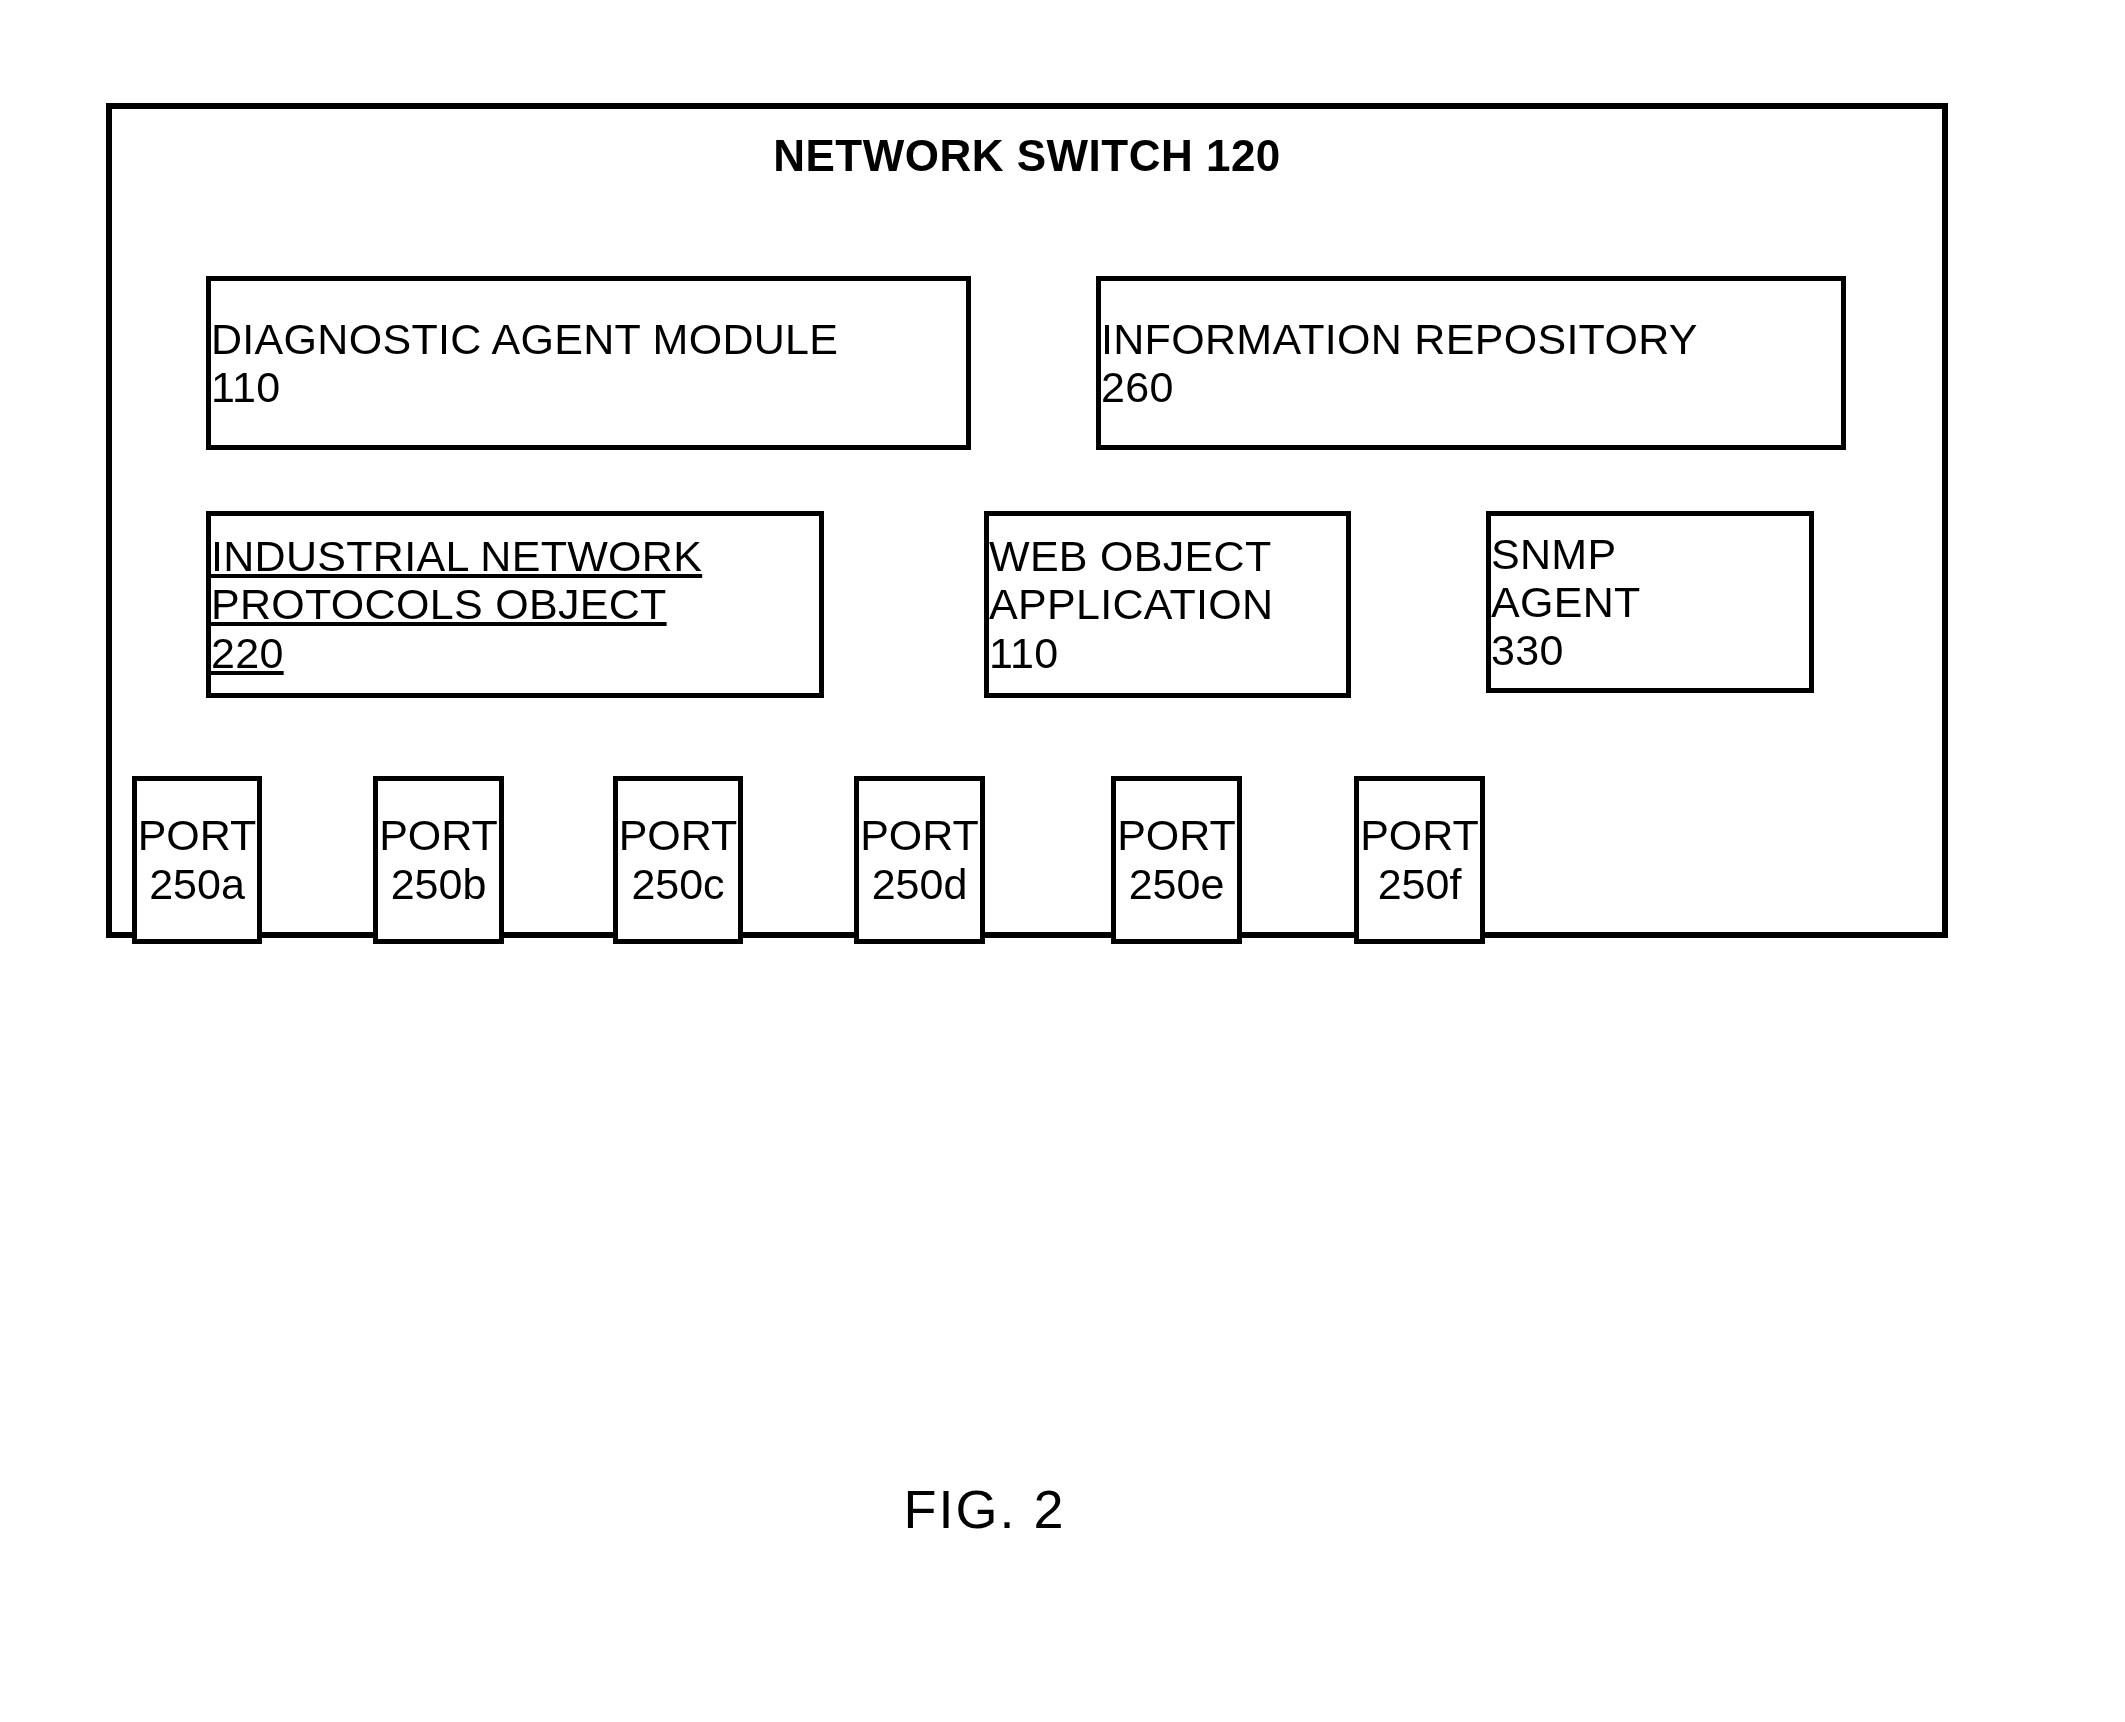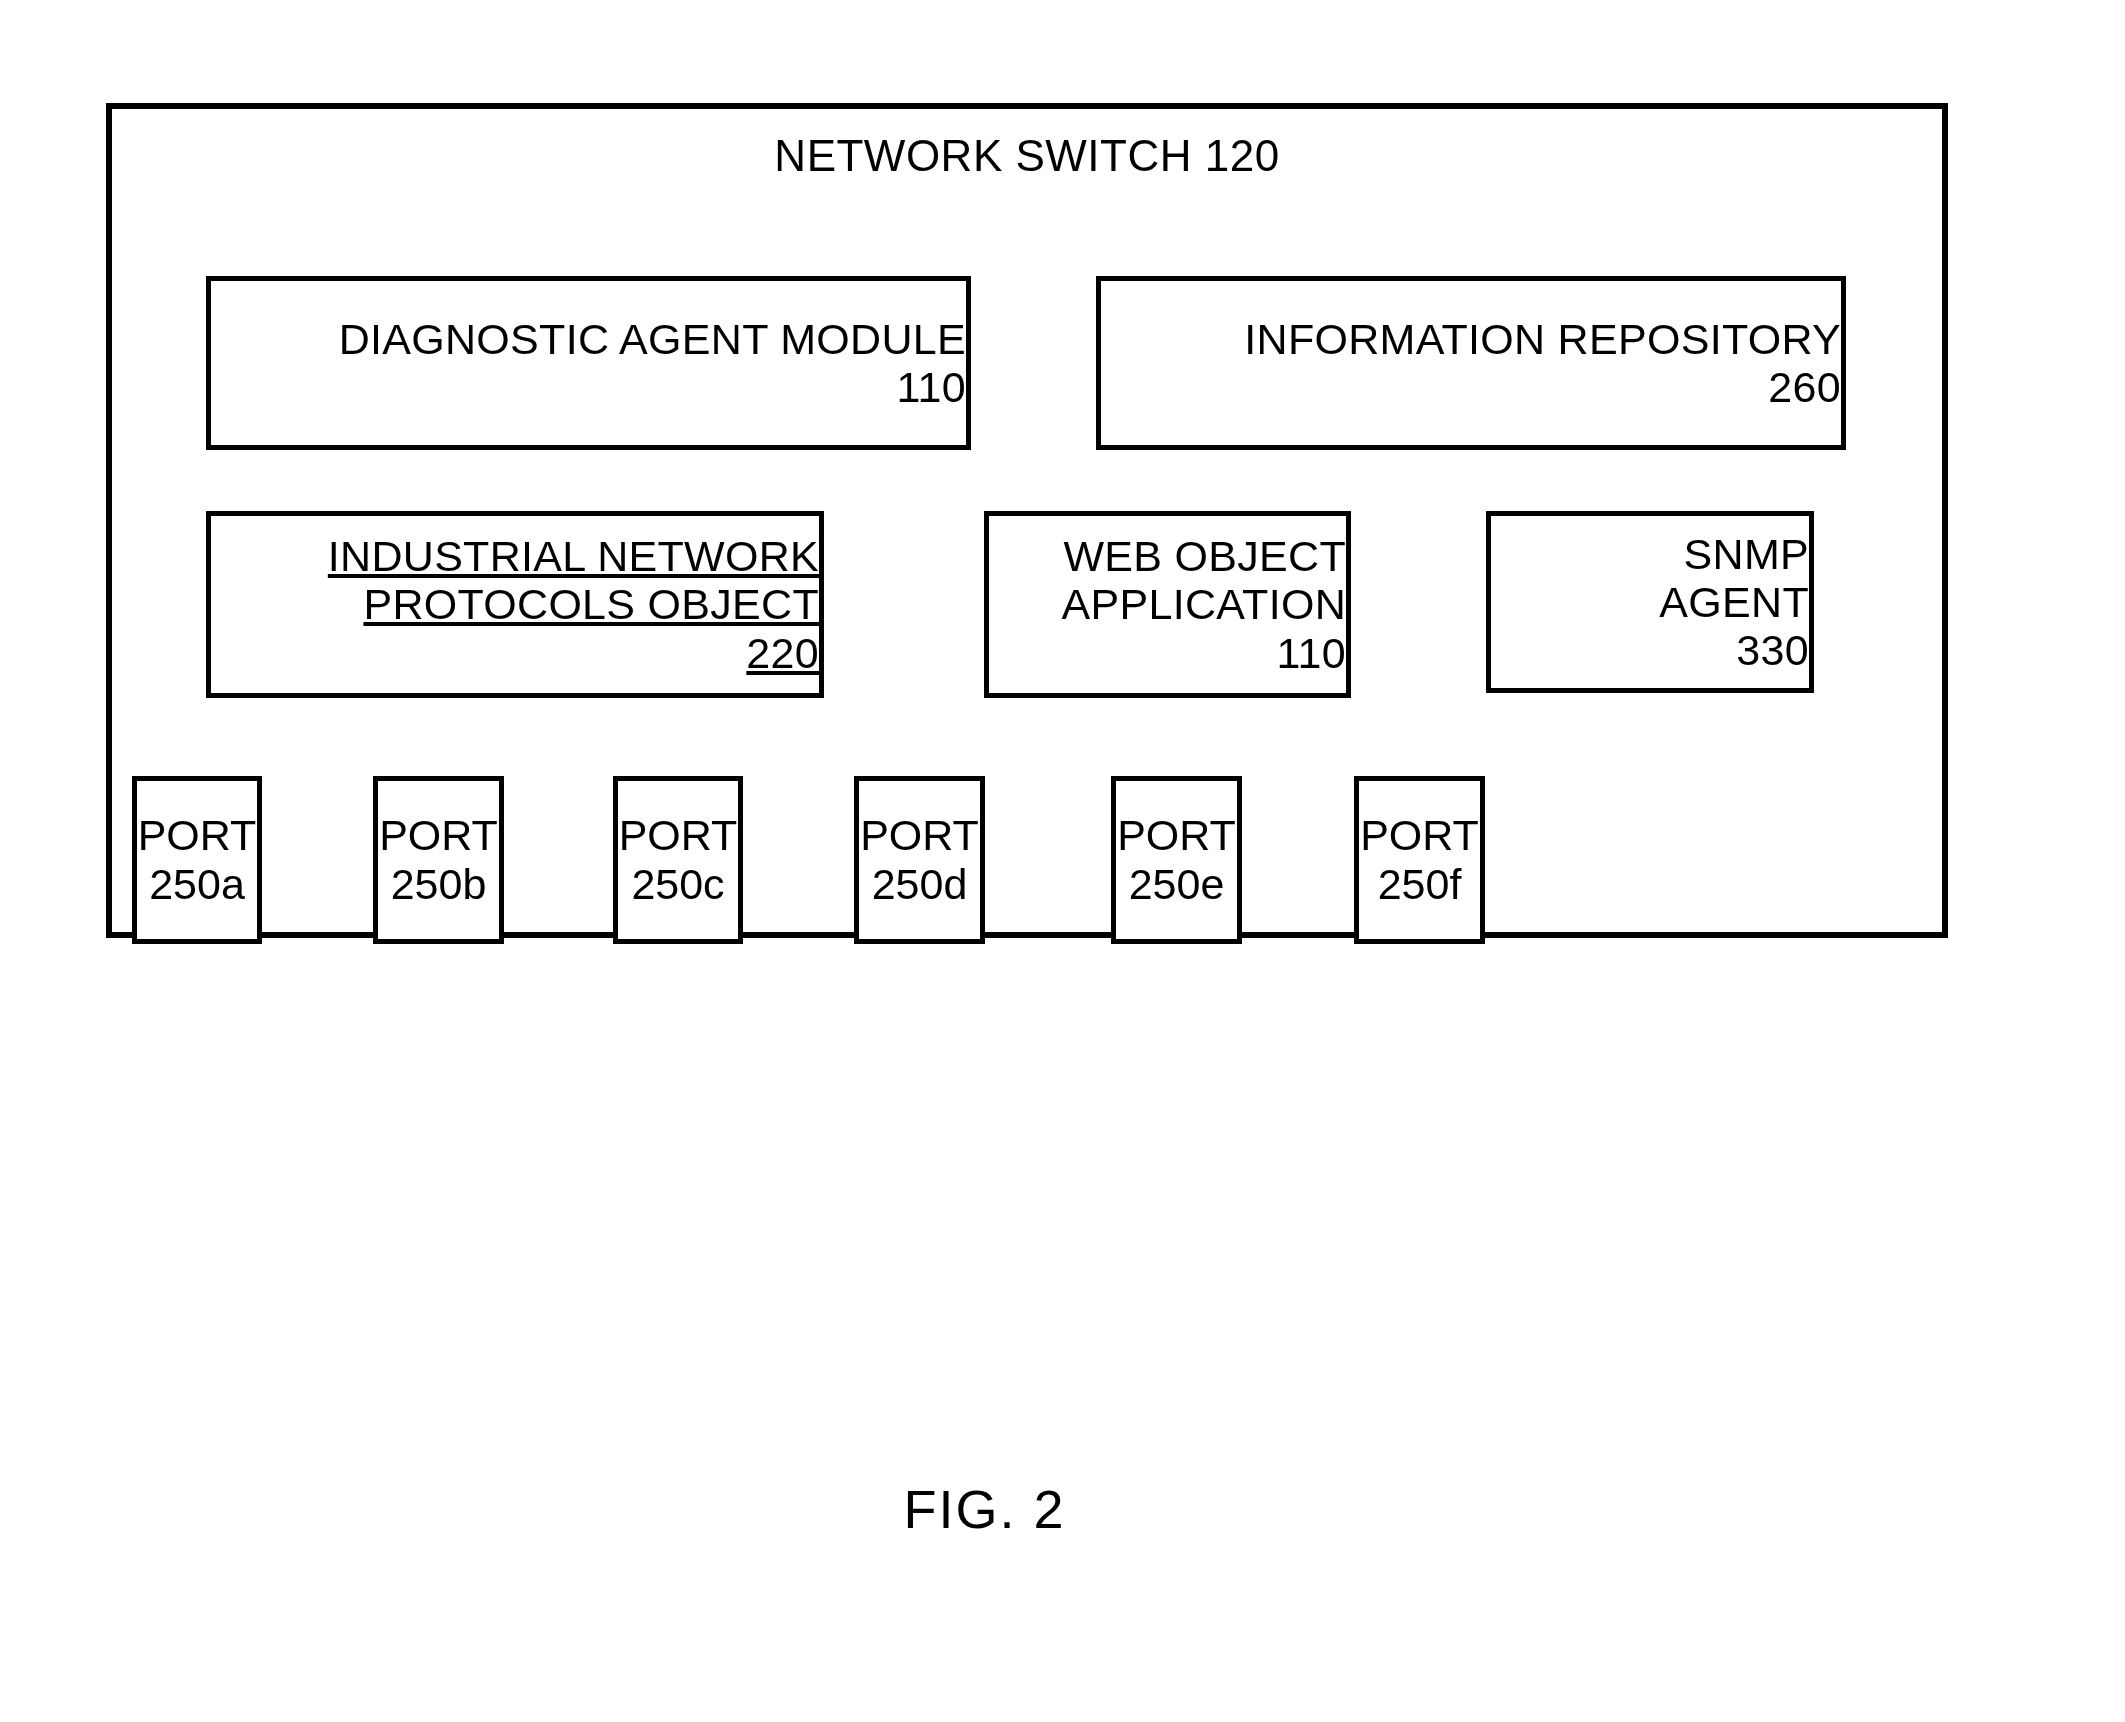--- a/index.html
+++ b/index.html
@@ -33,31 +33,32 @@
 
   .switch-title {
     position: absolute;
     left: 0;
     top: 22px;
     width: 100%;
     text-align: center;
     font-size: 44px;
     letter-spacing: 0.5px;
     white-space: nowrap;
+    font-weight: bold;
   }
 
   
   .block {
     position: absolute;
     border: 5px solid #000000;
     box-sizing: border-box;
     background: #ffffff;
     display: flex;
     flex-direction: column;
-    align-items: flex-end;
+    align-items: flex-start;
     justify-content: center;
     text-align: center;
     line-height: 1.12;
     font-size: 43px;
     letter-spacing: 0.3px;
   }
   .block .line {
     display: block;
     white-space: nowrap;
   }

